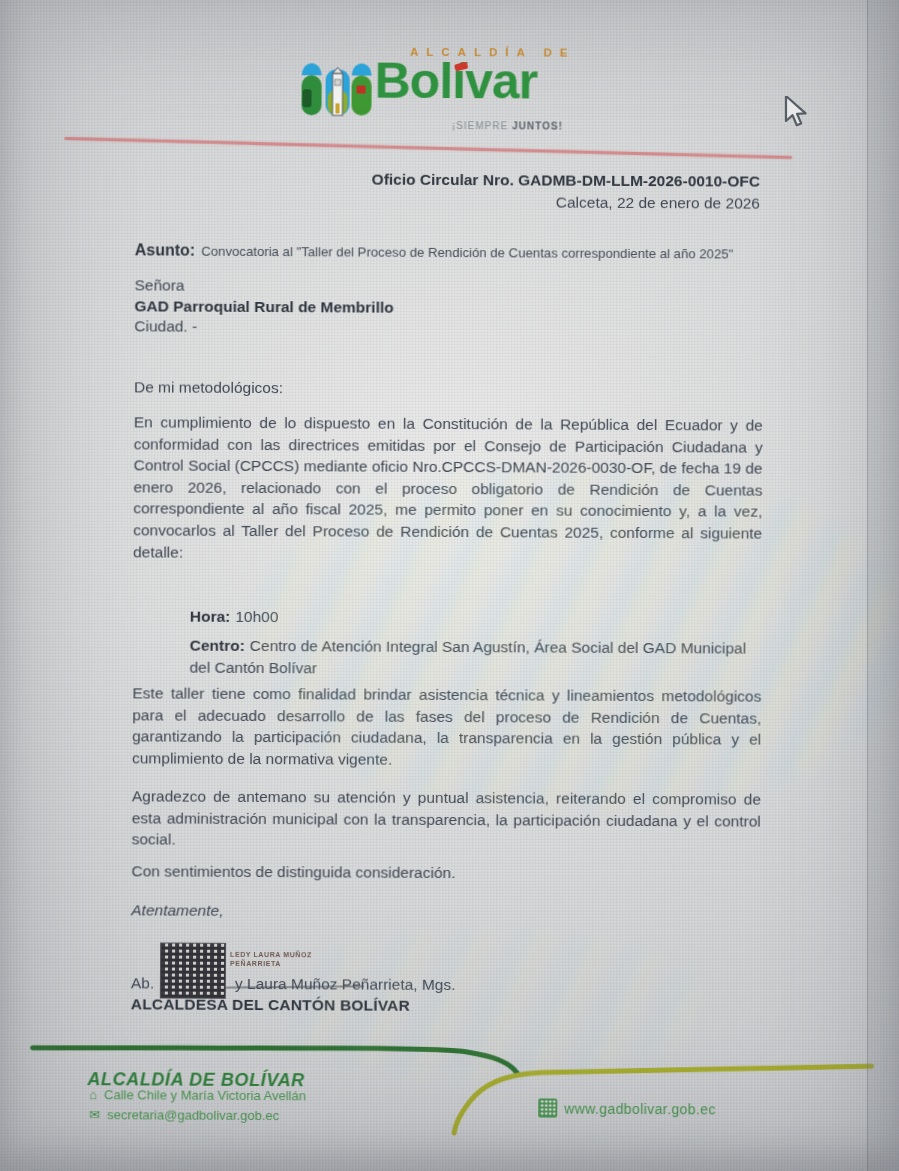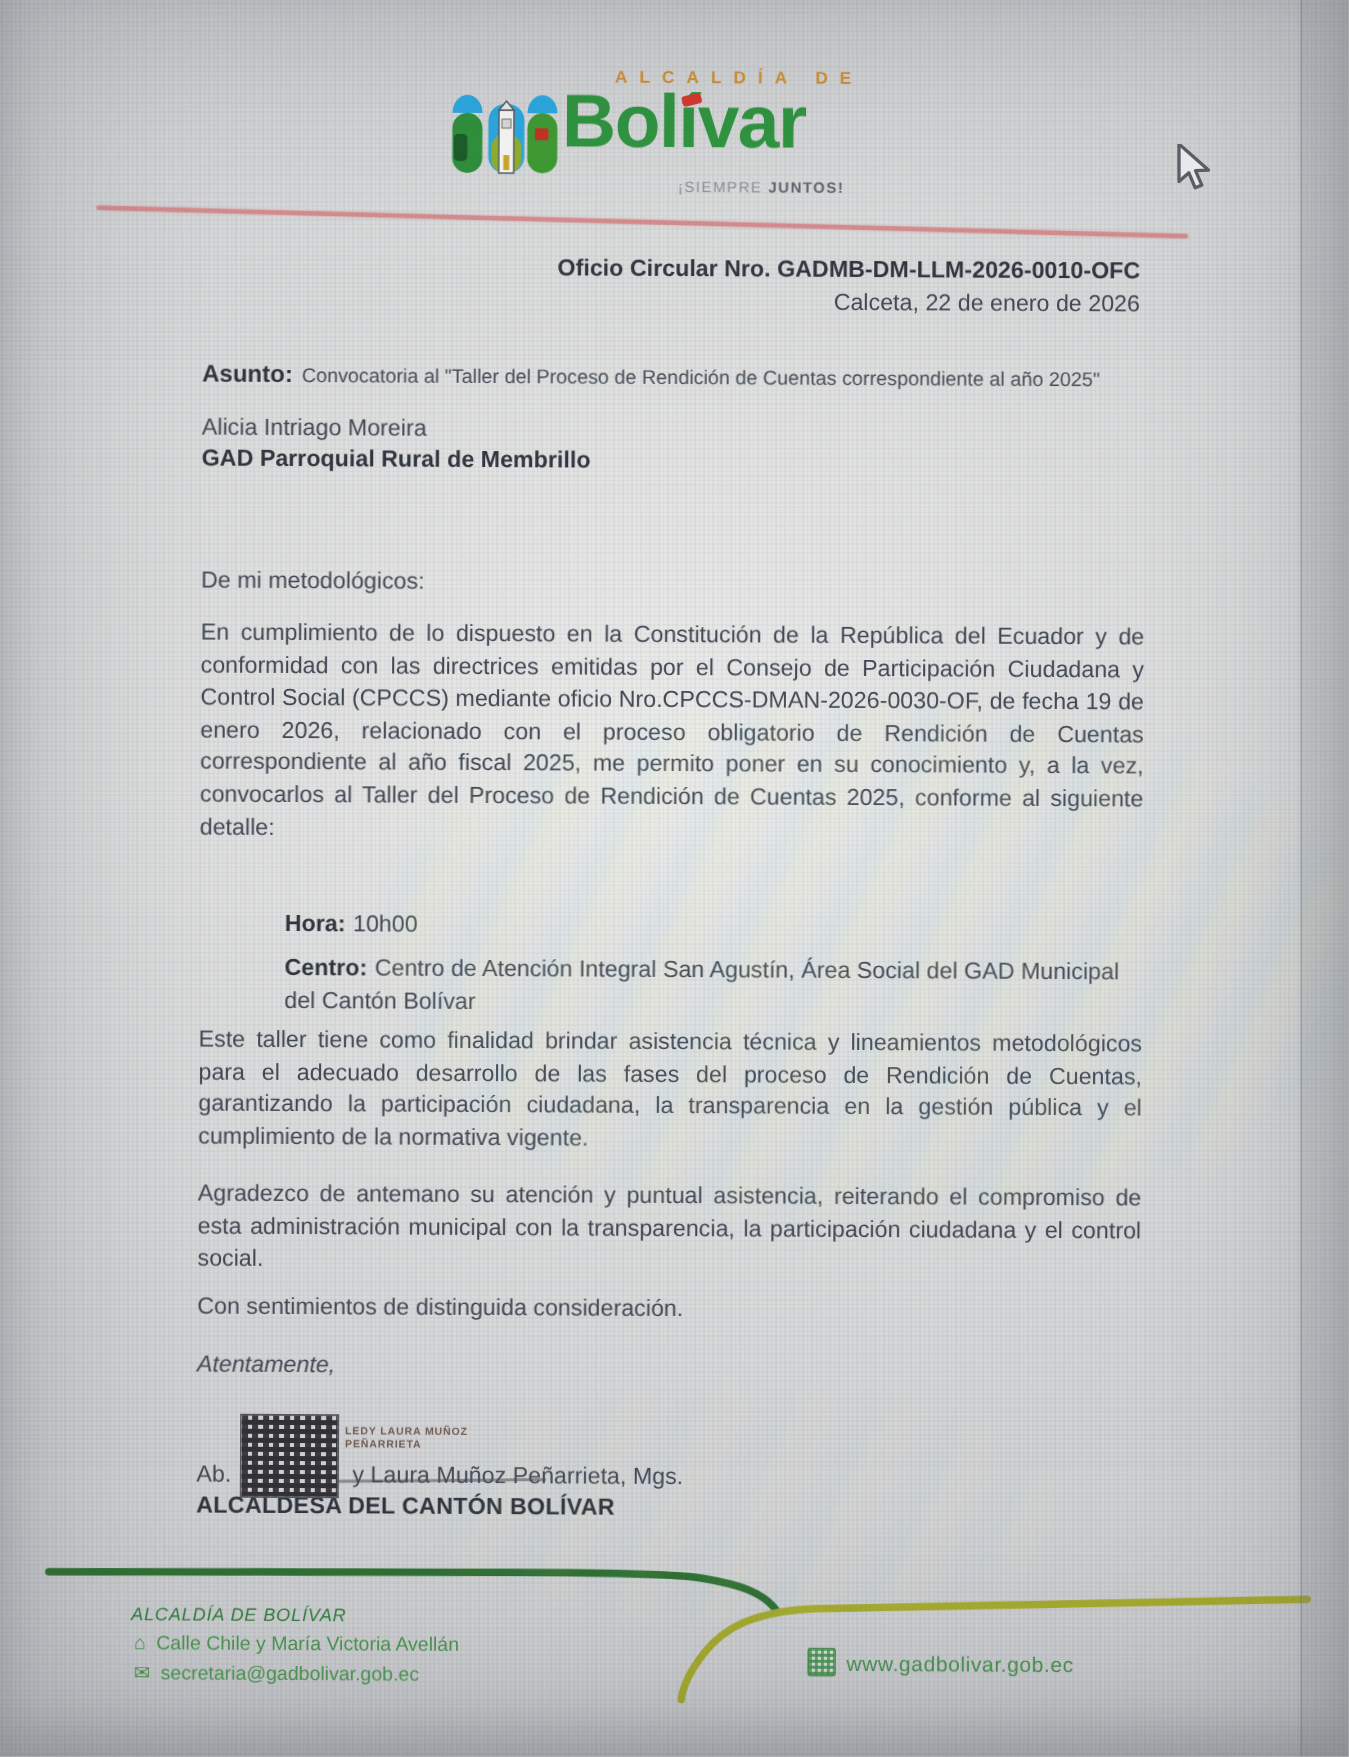--- a/index.html
+++ b/index.html
@@ -36,21 +36,21 @@
   .detail-row{font-size:15.5px;line-height:21.6px;color:#414854;}
   .detail-row .b{margin-right:5px;}
   .stamp-qr{
     background:
       repeating-linear-gradient(0deg,#303036 0 3px, rgba(0,0,0,0) 3px 6px),
       repeating-linear-gradient(90deg,#3a3a40 0 4px, #cfcfcc 4px 7px);
     border:1px solid #55555a;z-index:3;
   }
   .stamp-text{font-size:7px;font-weight:bold;line-height:9px;color:#705a52;letter-spacing:.6px;}
   .sig-title{font-size:15.5px;font-weight:bold;color:#2e343d;letter-spacing:.2px;}
-  .footer-title{font-size:12px;font-weight:normal;font-style:italic;color:#2f7d3b;letter-spacing:.6px;}
+  .footer-title{font-size:18px;font-weight:bold;font-style:italic;color:#2f7d3b;letter-spacing:.6px;}
   .footer-row{display:flex;align-items:center;gap:7px;font-size:13px;color:#499350;}
   .footer-icon{font-size:13px;color:#44904c;line-height:13px;}
   .mini-qr{width:17px;height:17px;border:1.6px solid #44904c;border-radius:2px;
     background:
       repeating-linear-gradient(0deg, rgba(68,144,76,.85) 0 2px, rgba(0,0,0,0) 2px 4px),
       repeating-linear-gradient(90deg, rgba(68,144,76,.7) 0 2px, rgba(220,221,220,.8) 2px 4px);}
   .web-text{font-size:14px;color:#44904c;letter-spacing:.4px;}
   .rainbow{
     position:absolute;z-index:4;pointer-events:none;border-radius:45%;
     background:repeating-linear-gradient(115deg,
@@ -108,22 +108,23 @@
       <div class="b">Oficio Circular Nro. GADMB-DM-LLM-2026-0010-OFC</div>
       <div>Calceta, 22 de enero de 2026</div>
     </div>
 
     <div class="abs" style="left:133px;top:243px;width:650px;display:flex;align-items:baseline;gap:6px;white-space:nowrap;">
       <span class="b" style="font-size:16px;">Asunto:</span>
       <span style="font-size:13.2px;color:#464d58;">Convocatoria al "Taller del Proceso de Rendición de Cuentas correspondiente al año 2025"</span>
     </div>
 
     <div class="abs" style="left:133px;top:277px;font-size:15.5px;line-height:20.5px;">
-      <div>Alicia Intriago Moreira</div>
+      <div>Señora</div>
       <div class="b">GAD Parroquial Rural de Membrillo</div>
+      <div>Ciudad. -</div>
     </div>
 
     <div class="abs" style="left:133px;top:380px;font-size:15.5px;">De mi metodológicos:</div>
 
     <div class="abs jtext" style="left:133px;top:413px;width:629px;">En cumplimiento de lo dispuesto en la Constitución de la República del Ecuador y de conformidad con las directrices emitidas por el Consejo de Participación Ciudadana y Control Social (CPCCS) mediante oficio Nro.CPCCS-DMAN-2026-0030-OF, de fecha 19 de enero 2026, relacionado con el proceso obligatorio de Rendición de Cuentas correspondiente al año fiscal 2025, me permito poner en su conocimiento y, a la vez, convocarlos al Taller del Proceso de Rendición de Cuentas 2025, conforme al siguiente detalle:</div>
 
     <div class="abs detail-row" style="left:190px;top:607px;">
       <span class="b">Hora:</span><span>10h00</span>
     </div>
     <div class="abs detail-row" style="left:190px;top:636px;width:570px;">

